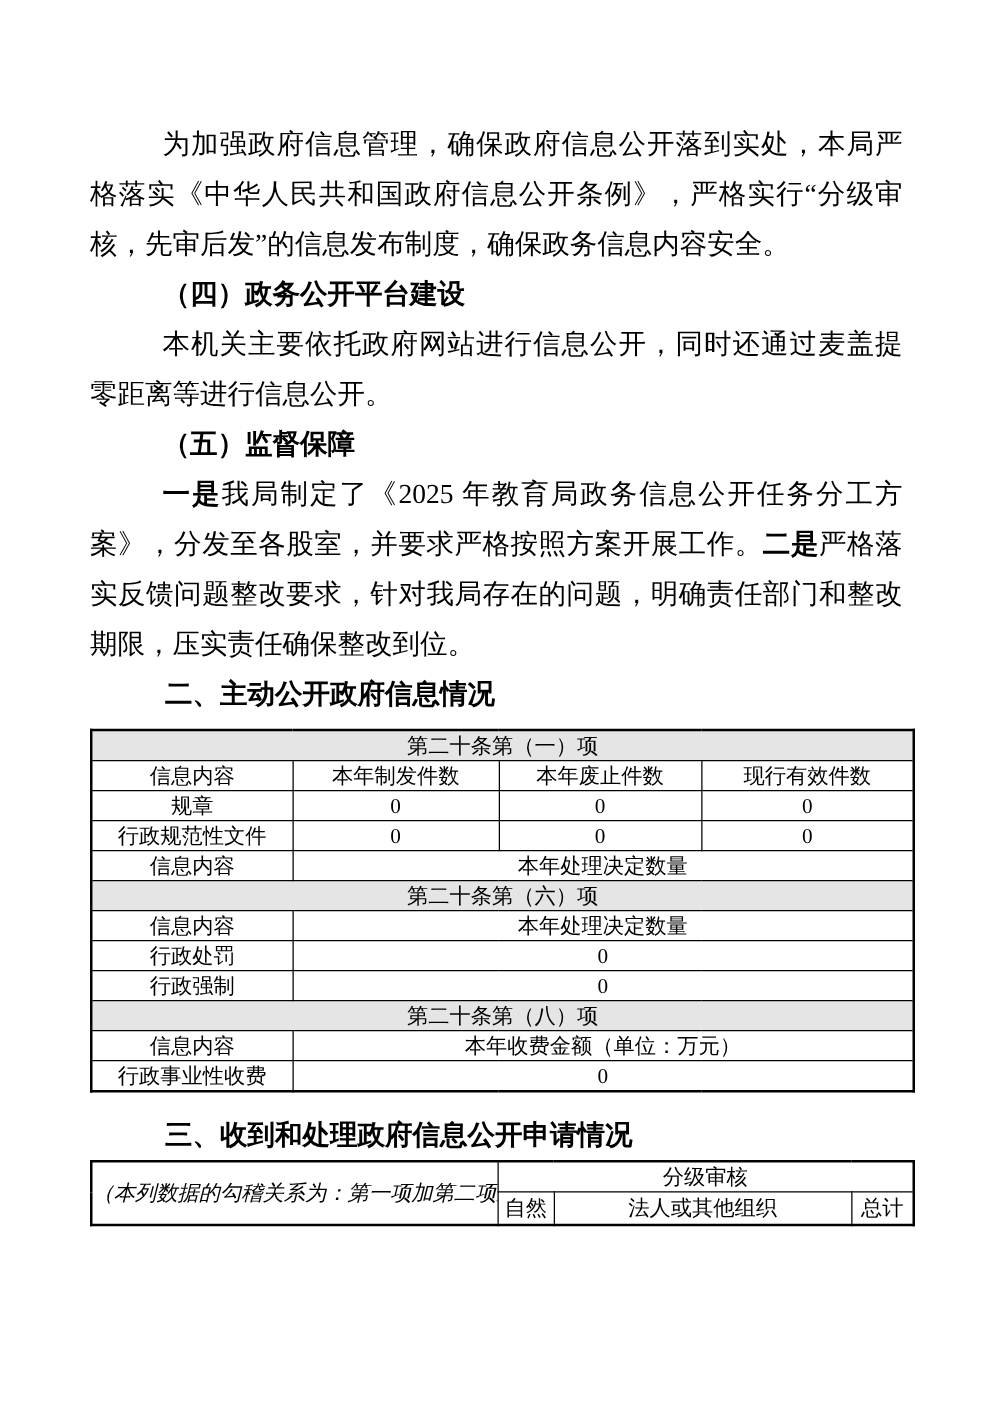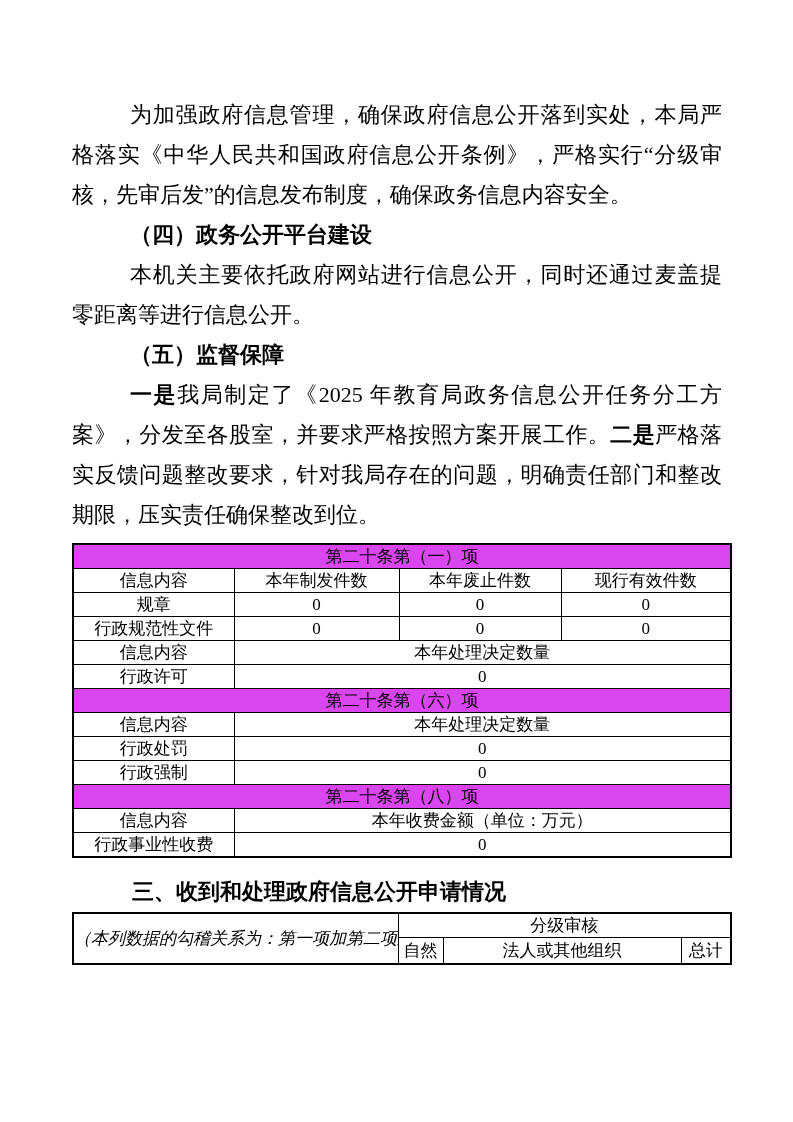--- a/index.html
+++ b/index.html
@@ -41,21 +41,21 @@
   table.doc-table td {
     border:1px solid #000;
     font-size:17px;
     text-align:center;
     vertical-align:middle;
     height:23px;
     padding:0;
     overflow:hidden;
     white-space:nowrap;
   }
-  td.band { background:#d946ef; font-size:17.5px; }
+  td.band { background:#e5e5e5; font-size:17.5px; }
   td.left { text-align:left; padding-left:5px; }
   table.apply-table { margin-top:0; }
   td.note {
     text-align:left;
     font-style:italic;
     font-size:14px;
     line-height:22px;
     padding:0 6px;
     white-space:normal;
   }
@@ -69,20 +69,21 @@
   <div class="content">
 
     <div class="bodytext">
       <p>为加强政府信息管理，确保政府信息公开落到实处，本局严格落实《中华人民共和国政府信息公开条例》，严格实行“分级审核，先审后发”的信息发布制度，确保政务信息内容安全。</p>
       <p class="subhead">（四）政务公开平台建设</p>
       <p>本机关主要依托政府网站进行信息公开，同时还通过麦盖提零距离等进行信息公开。</p>
       <p class="subhead">（五）监督保障</p>
       <p><b>一是</b><span>我局制定了《2025 年教育局政务信息公开任务分工方案》，分发至各股室，并要求严格按照方案开展工作。</span><b>二是</b><span>严格落实反馈问题整改要求，针对我局存在的问题，明确责任部门和整改期限，压实责任确保整改到位。</span></p>
     </div>
 
+    <div class="sec-heading">二、主动公开政府信息情况</div>
 
     <table class="doc-table t1">
       <colgroup>
         <col style="width:161px">
           <col style="width:165px">
           <col style="width:162px">
           <col style="width:170px">
       </colgroup>
       <tbody>
 
@@ -104,24 +105,20 @@
         <tr>
           <td class="left">行政规范性文件</td>
           <td>0</td>
           <td>0</td>
           <td>0</td>
         </tr>
 
         <tr>
           <td>信息内容</td>
           <td colspan="3">本年处理决定数量</td>
-        </tr>
-        <tr>
-          <td class="left">行政许可</td>
-          <td colspan="3">0</td>
         </tr>
 
         <tr>
           <td class="band" colspan="4">第二十条第（六）项</td>
         </tr>
         <tr>
           <td>信息内容</td>
           <td colspan="3">本年处理决定数量</td>
         </tr>
         <tr>

